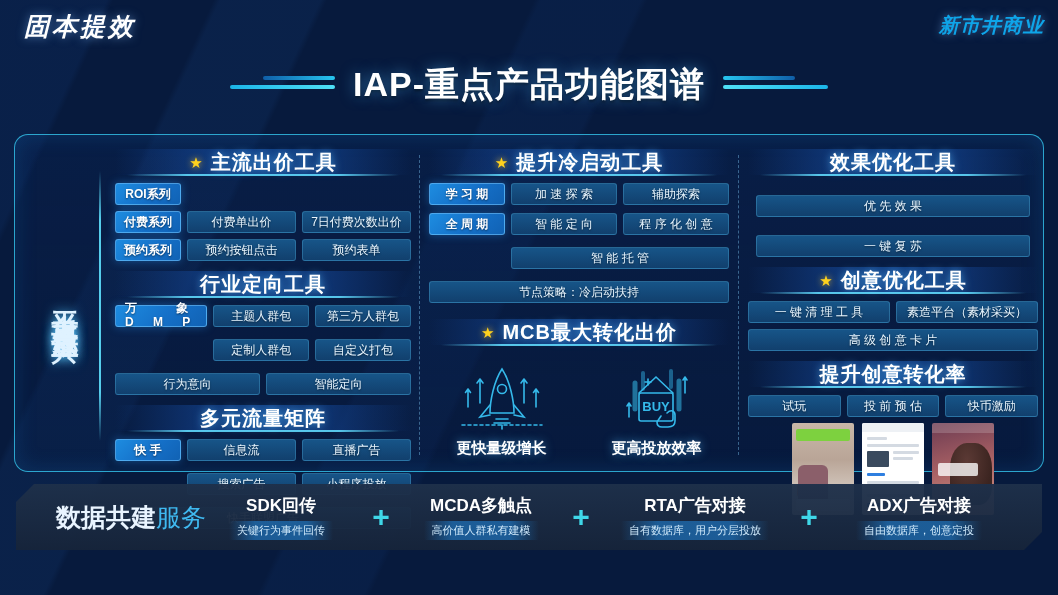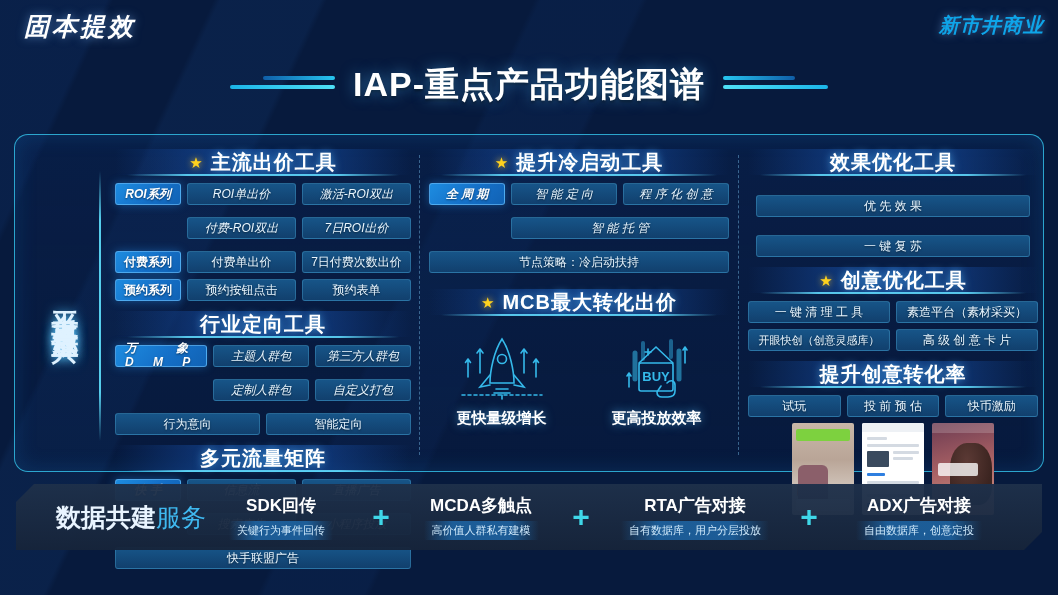--- a/index.html
+++ b/index.html
@@ -113,21 +113,21 @@
     text-shadow: 0 1px 2px rgba(0,0,0,.5);
   }
   .chip.bright {
     background: linear-gradient(135deg, #1d8ce0 0%, #1570c8 55%, #1162b4 100%);
     border: 1px solid rgba(120,200,255,.55);
     font-weight: 700; color: #ffffff;
     box-shadow: 0 0 10px rgba(35,140,230,.45);
   }
   .chip.lbl { flex: 0 0 66px; }
 
-  .leftblock { display: flex; gap: 6px; margin-bottom: 6px; font-style: italic; }
+  .leftblock { display: flex; gap: 6px; margin-bottom: 6px; }
   .leftblock .side { flex: 0 0 66px; display:flex; }
   .leftblock .side .chip { width: 100%; }
   .leftblock .stack { flex: 1; display: flex; flex-direction: column; gap: 6px; }
 
   .dmp {
     flex-direction: column; justify-content: center; align-items: flex-start;
     padding-left: 9px; line-height: 1.15;
   }
   .dmp .l1 { letter-spacing: 18px; font-size: 12px; }
   .dmp .l2 { letter-spacing: 8px; font-size: 12px; }
@@ -211,30 +211,20 @@
 
       <div class="sec-head">
         <span class="star">★</span>
         <span class="txt">主流出价工具</span>
       </div>
 
       <div class="leftblock">
         <div class="side">
           <div class="chip bright">ROI系列</div>
         </div>
-        <div class="stack">
-          <div class="row">
-            <div class="chip">ROI单出价</div>
-            <div class="chip">激活-ROI双出</div>
-          </div>
-          <div class="row">
-            <div class="chip">付费-ROI双出</div>
-            <div class="chip">7日ROI出价</div>
-          </div>
-        </div>
       </div>
 
       <div class="row">
         <div class="chip bright lbl">付费系列</div>
         <div class="chip">付费单出价</div>
         <div class="chip">7日付费次数出价</div>
       </div>
 
       <div class="row">
         <div class="chip bright lbl">预约系列</div>
@@ -295,20 +285,31 @@
       </div>
     </div>
 
     <div class="col two">
 
       <div class="sec-head">
         <span class="star">★</span>
         <span class="txt">提升冷启动工具</span>
       </div>
 
+      <div class="leftblock" style="margin-bottom:8px">
+        <div class="side" style="flex:0 0 76px">
+          <div class="chip bright">学 习 期</div>
+        </div>
+        <div class="stack">
+          <div class="row" style="margin-bottom:0">
+            <div class="chip">加 速 探 索</div>
+            <div class="chip">辅助探索</div>
+          </div>
+        </div>
+      </div>
 
       <div class="leftblock">
         <div class="side" style="flex:0 0 76px">
           <div class="chip bright">全 周 期</div>
         </div>
         <div class="stack">
           <div class="row">
             <div class="chip">智 能 定 向</div>
             <div class="chip">程 序 化 创 意</div>
           </div>
@@ -384,21 +385,20 @@
       <div class="sec-head" style="margin-top:10px">
         <span class="star">★</span>
         <span class="txt">创意优化工具</span>
       </div>
 
       <div class="row">
         <div class="chip">一 键 清 理 工 具</div>
         <div class="chip">素造平台（素材采买）</div>
       </div>
       <div class="row">
-        <div class="chip" style="font-size:11px">开眼快创（创意灵感库）</div>
         <div class="chip">高 级 创 意 卡 片</div>
       </div>
 
       <div class="sec-head" style="margin-top:10px">
         <span class="txt">提升创意转化率</span>
       </div>
 
       <div class="row">
         <div class="chip">试玩</div>
         <div class="chip">投 前 预 估</div>

